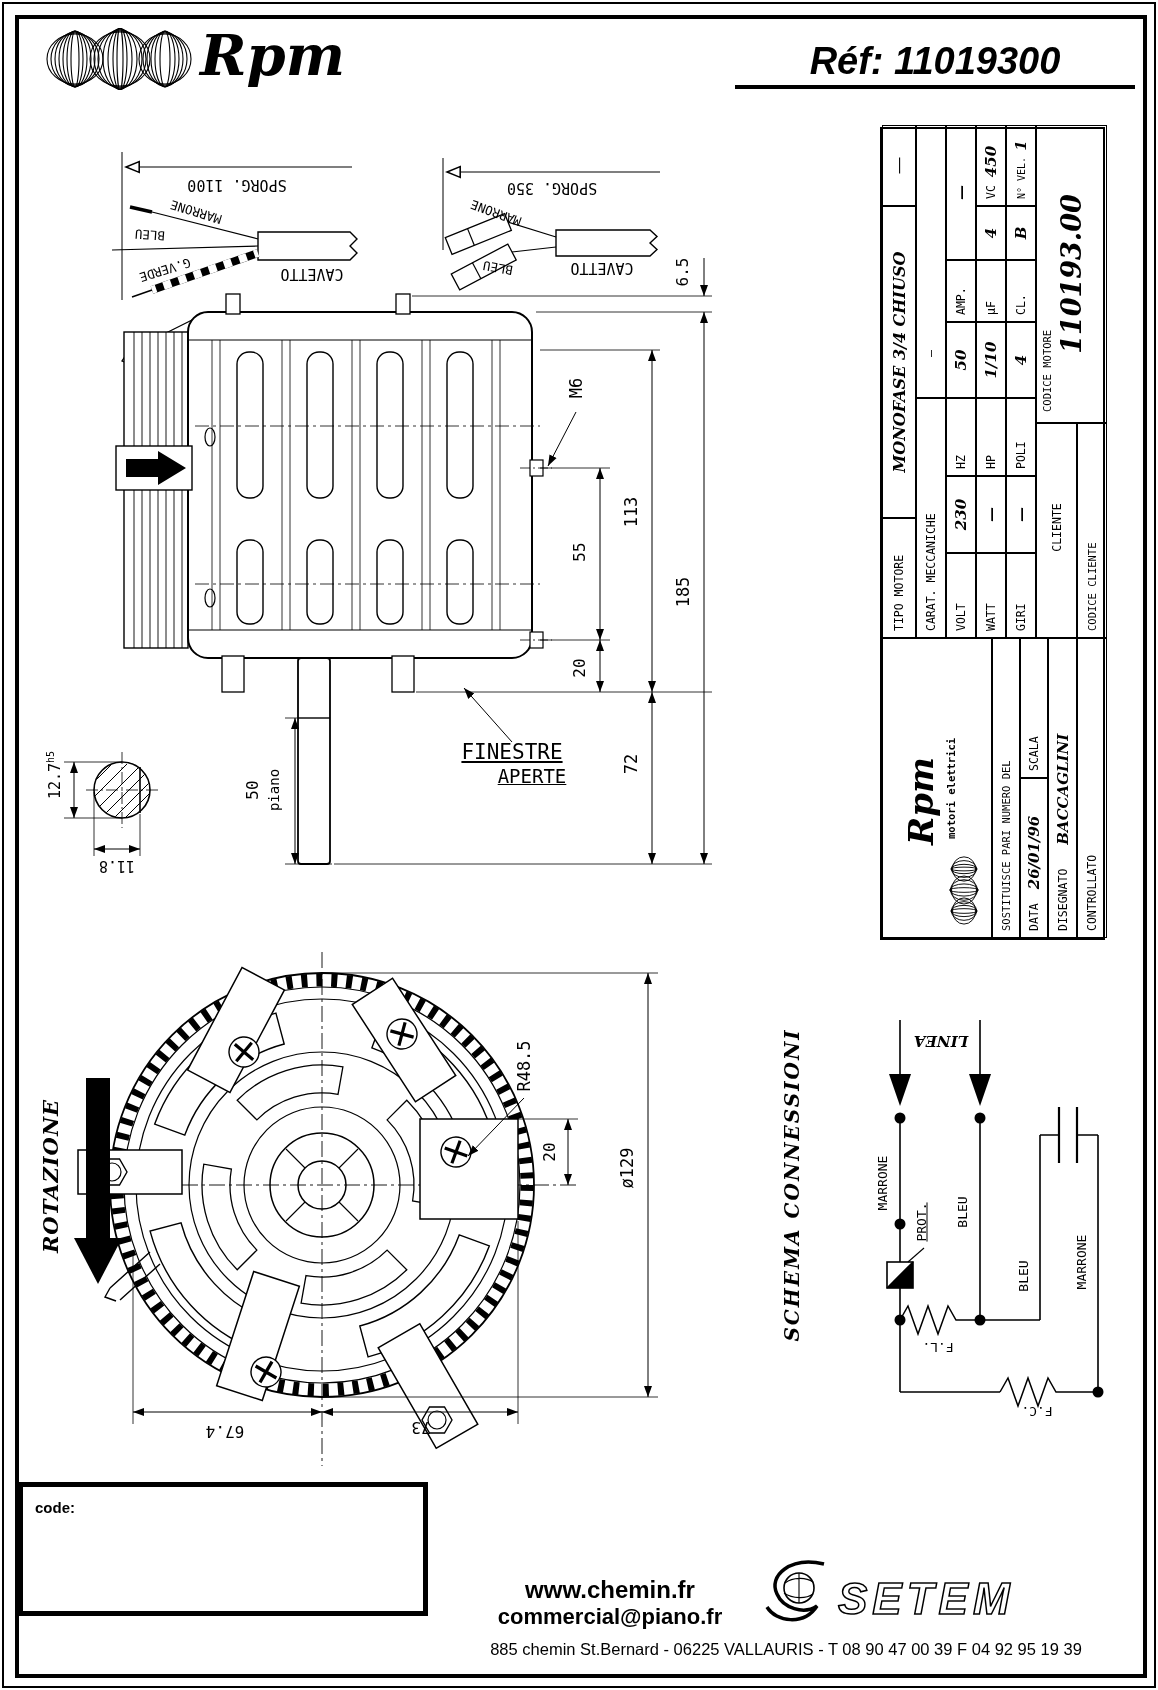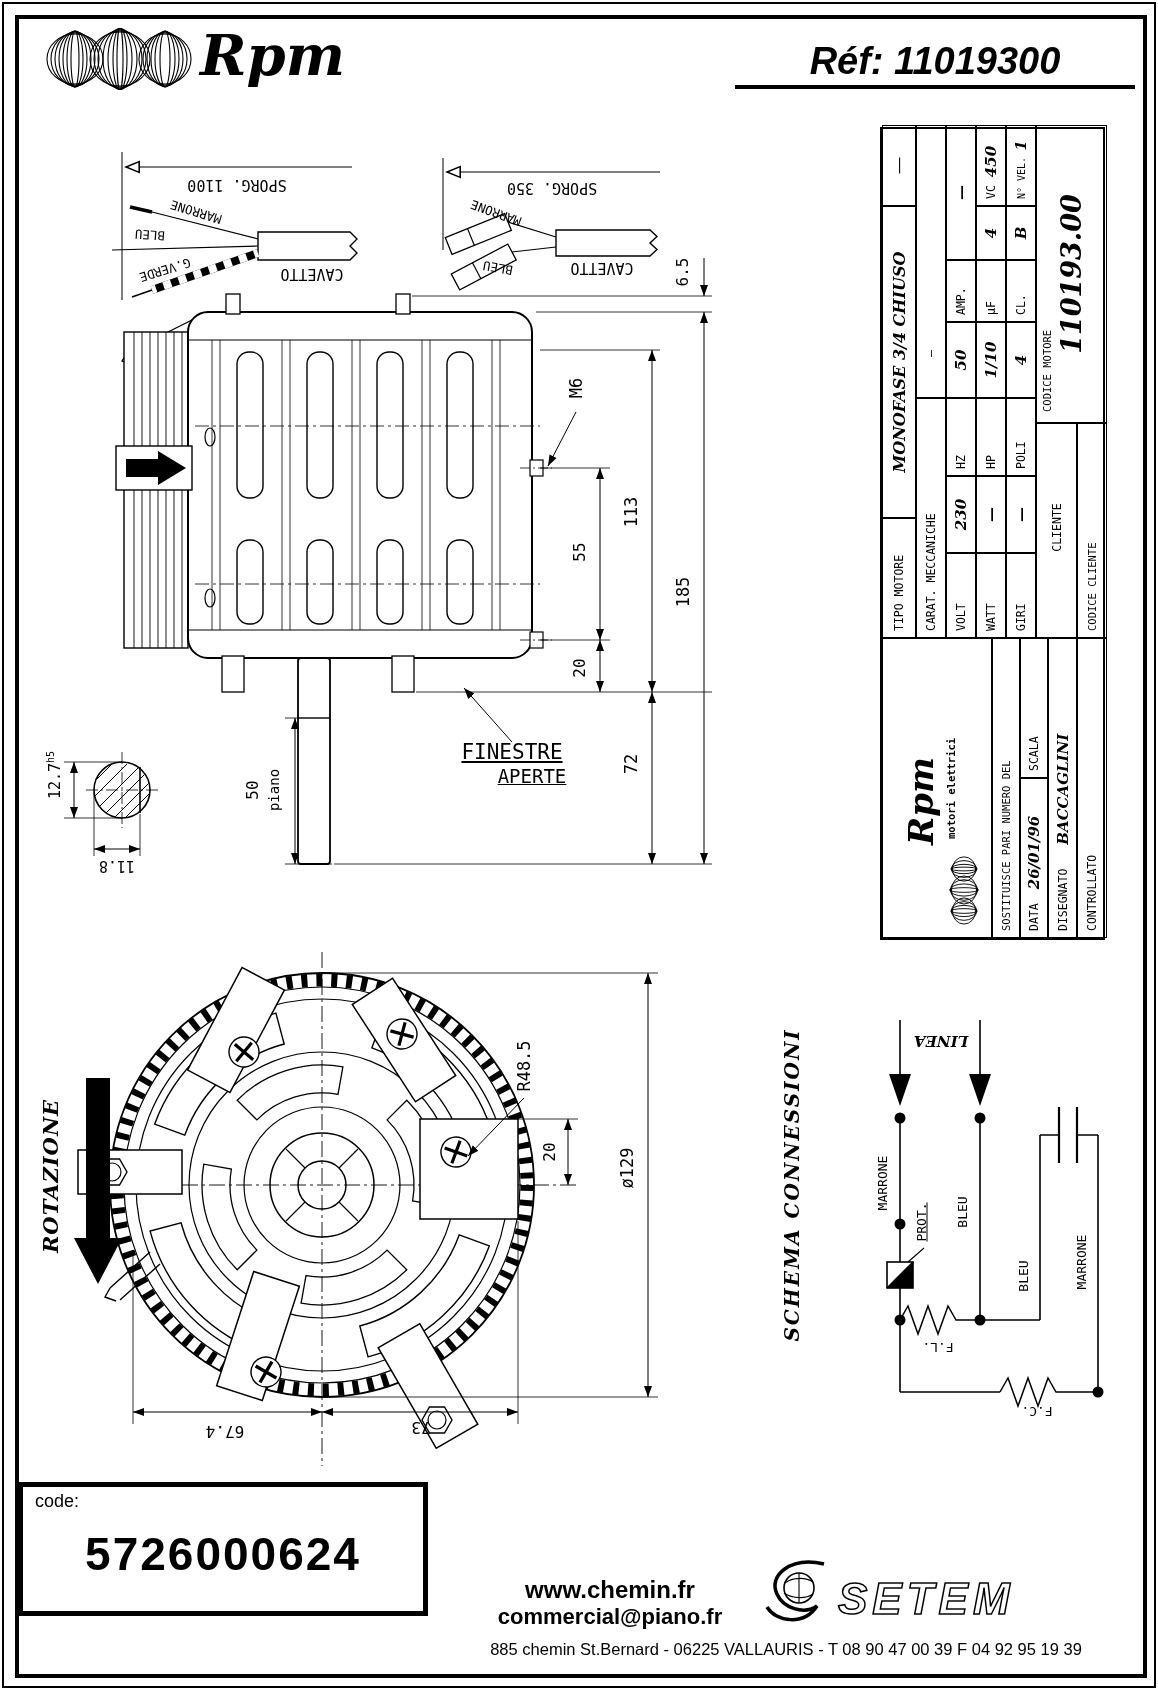--- a/index.html
+++ b/index.html
@@ -28,21 +28,21 @@
         transform:rotate(-90deg);transform-origin:0 0;z-index:2;background:#fff;
         border:2.5px solid #000;box-sizing:border-box;}
   .tc{position:absolute;border:1.3px solid #000;box-sizing:border-box;
       display:flex;align-items:center;}
   .tl{font-family:"DejaVu Sans Mono",monospace;font-size:11.5px;padding-left:6px;}
   .tv{font-family:"DejaVu Serif",serif;font-style:italic;font-weight:bold;font-size:15px;
       justify-content:center;}
   
   .codebox{position:absolute;left:18px;top:1482px;width:410px;height:134px;
        border:5px solid #000;z-index:3;background:#fff;box-sizing:border-box;}
-  .codelabel{position:absolute;left:12px;top:4px;font-size:18px;font-weight:normal;}
+  .codelabel{position:absolute;left:12px;top:12px;font-size:15px;font-weight:bold;}
   .codeval{position:absolute;left:0;top:40px;width:100%;text-align:center;
        font-size:46px;font-weight:bold;letter-spacing:2px;}
   .site{position:absolute;left:430px;top:1576px;width:360px;text-align:center;
        font-size:24px;font-weight:bold;z-index:3;}
   .mail{position:absolute;left:430px;top:1604px;width:360px;text-align:center;
        font-size:22px;font-weight:bold;z-index:3;}
   .addr{position:absolute;left:436px;top:1640px;width:700px;text-align:center;
        font-size:16.5px;z-index:3;}
 </style>
 </head>
@@ -444,21 +444,20 @@
       <span style="font-size:10.5px">CODICE CLIENTE</span>
     </div>
   <div class="tc" style="left:515px;top:154px;width:298px;height:71px">
     <span class="tl" style="position:absolute;left:4px;top:4px;font-size:10.5px">CODICE MOTORE</span>
     <span class="tv" style="width:100%;text-align:center;font-size:27px">110193.00</span>
   </div>
 </div>
 
 <div class="codebox">
   <div class="codelabel">code:</div>
-  <div class="codeval">5726000624</div>
 </div>
 <div class="site">www.chemin.fr</div>
 <div class="mail">commercial@piano.fr</div>
 <div class="addr">885 chemin St.Bernard  -  06225 VALLAURIS  -  T 08 90 47 00 39   F 04 92 95 19 39</div>
 <svg class="draw" width="290" height="78" viewBox="0 0 290 78" style="left:762px;top:1556px;z-index:3">
   <g stroke="#000" fill="none">
     <path d="M62,8 C28,0 6,20 15,38 C21,52 42,59 55,50 C42,70 14,66 5,51" stroke-width="3.5"></path>
     <circle cx="37" cy="32" r="15" stroke-width="1.6"></circle>
     <path d="M23,27 C31,21 44,21 51,26 M22,37 C31,43 44,43 51,38 M37,17 V47" stroke-width="1.1"></path>
   </g>

